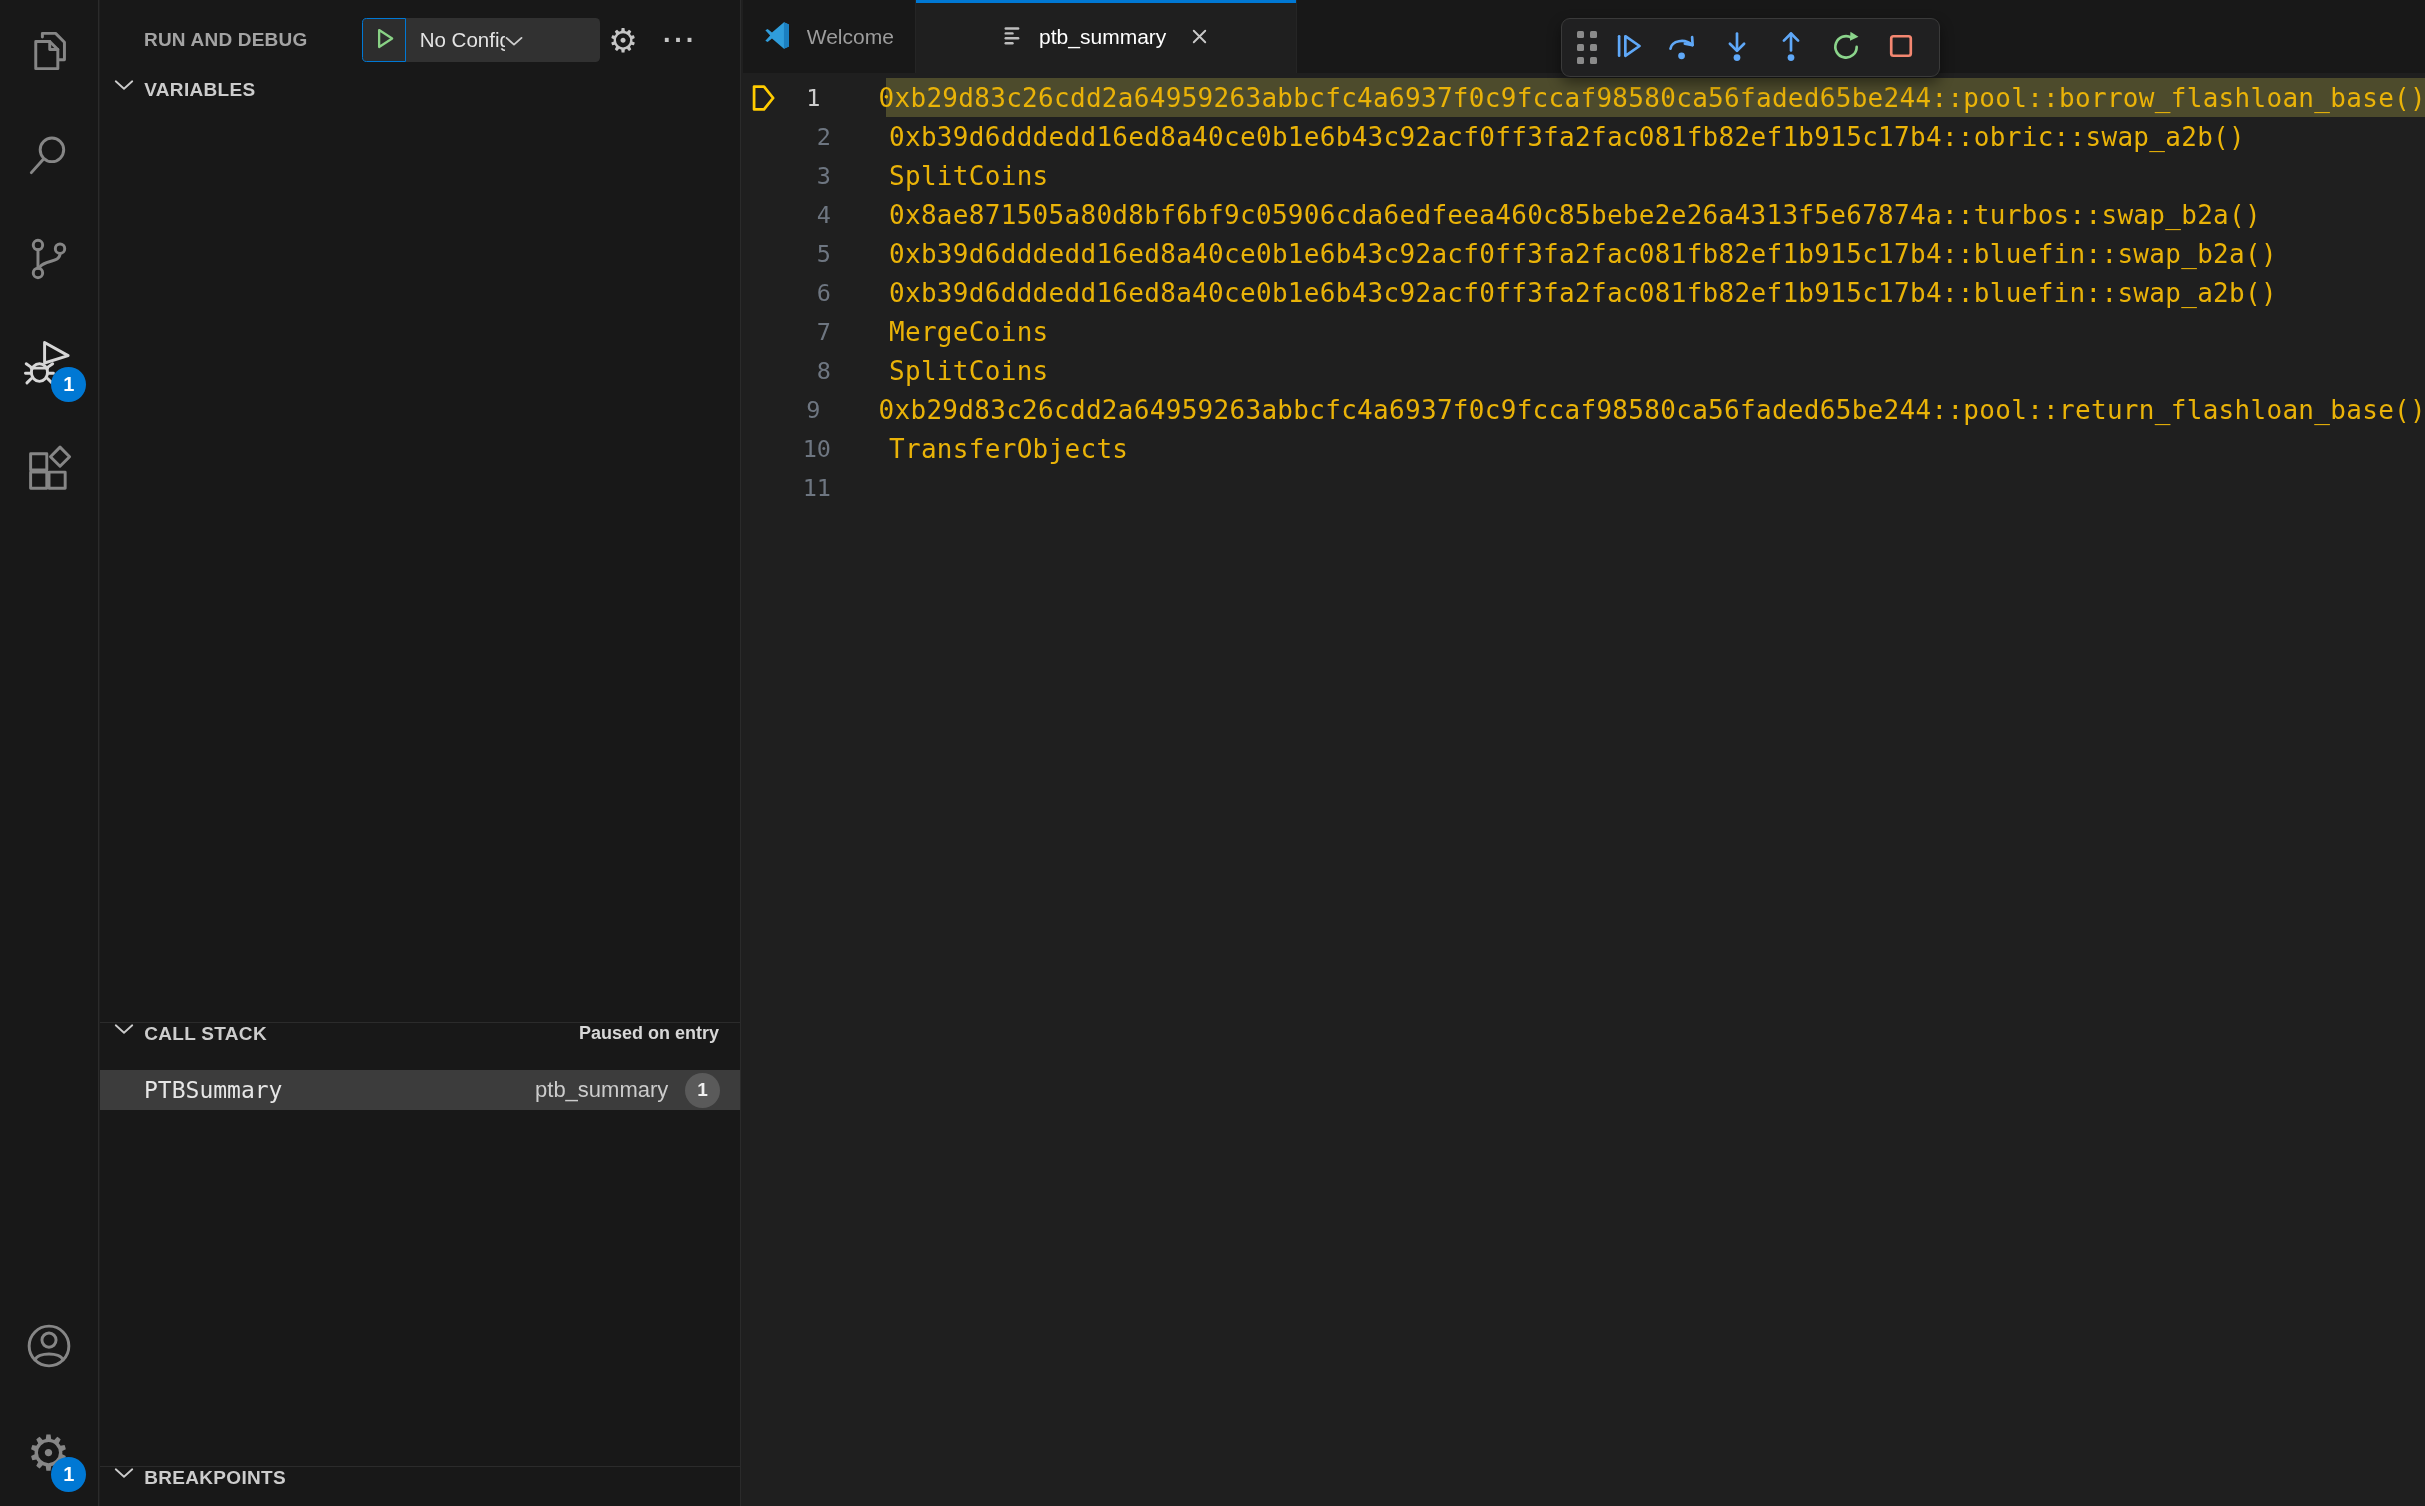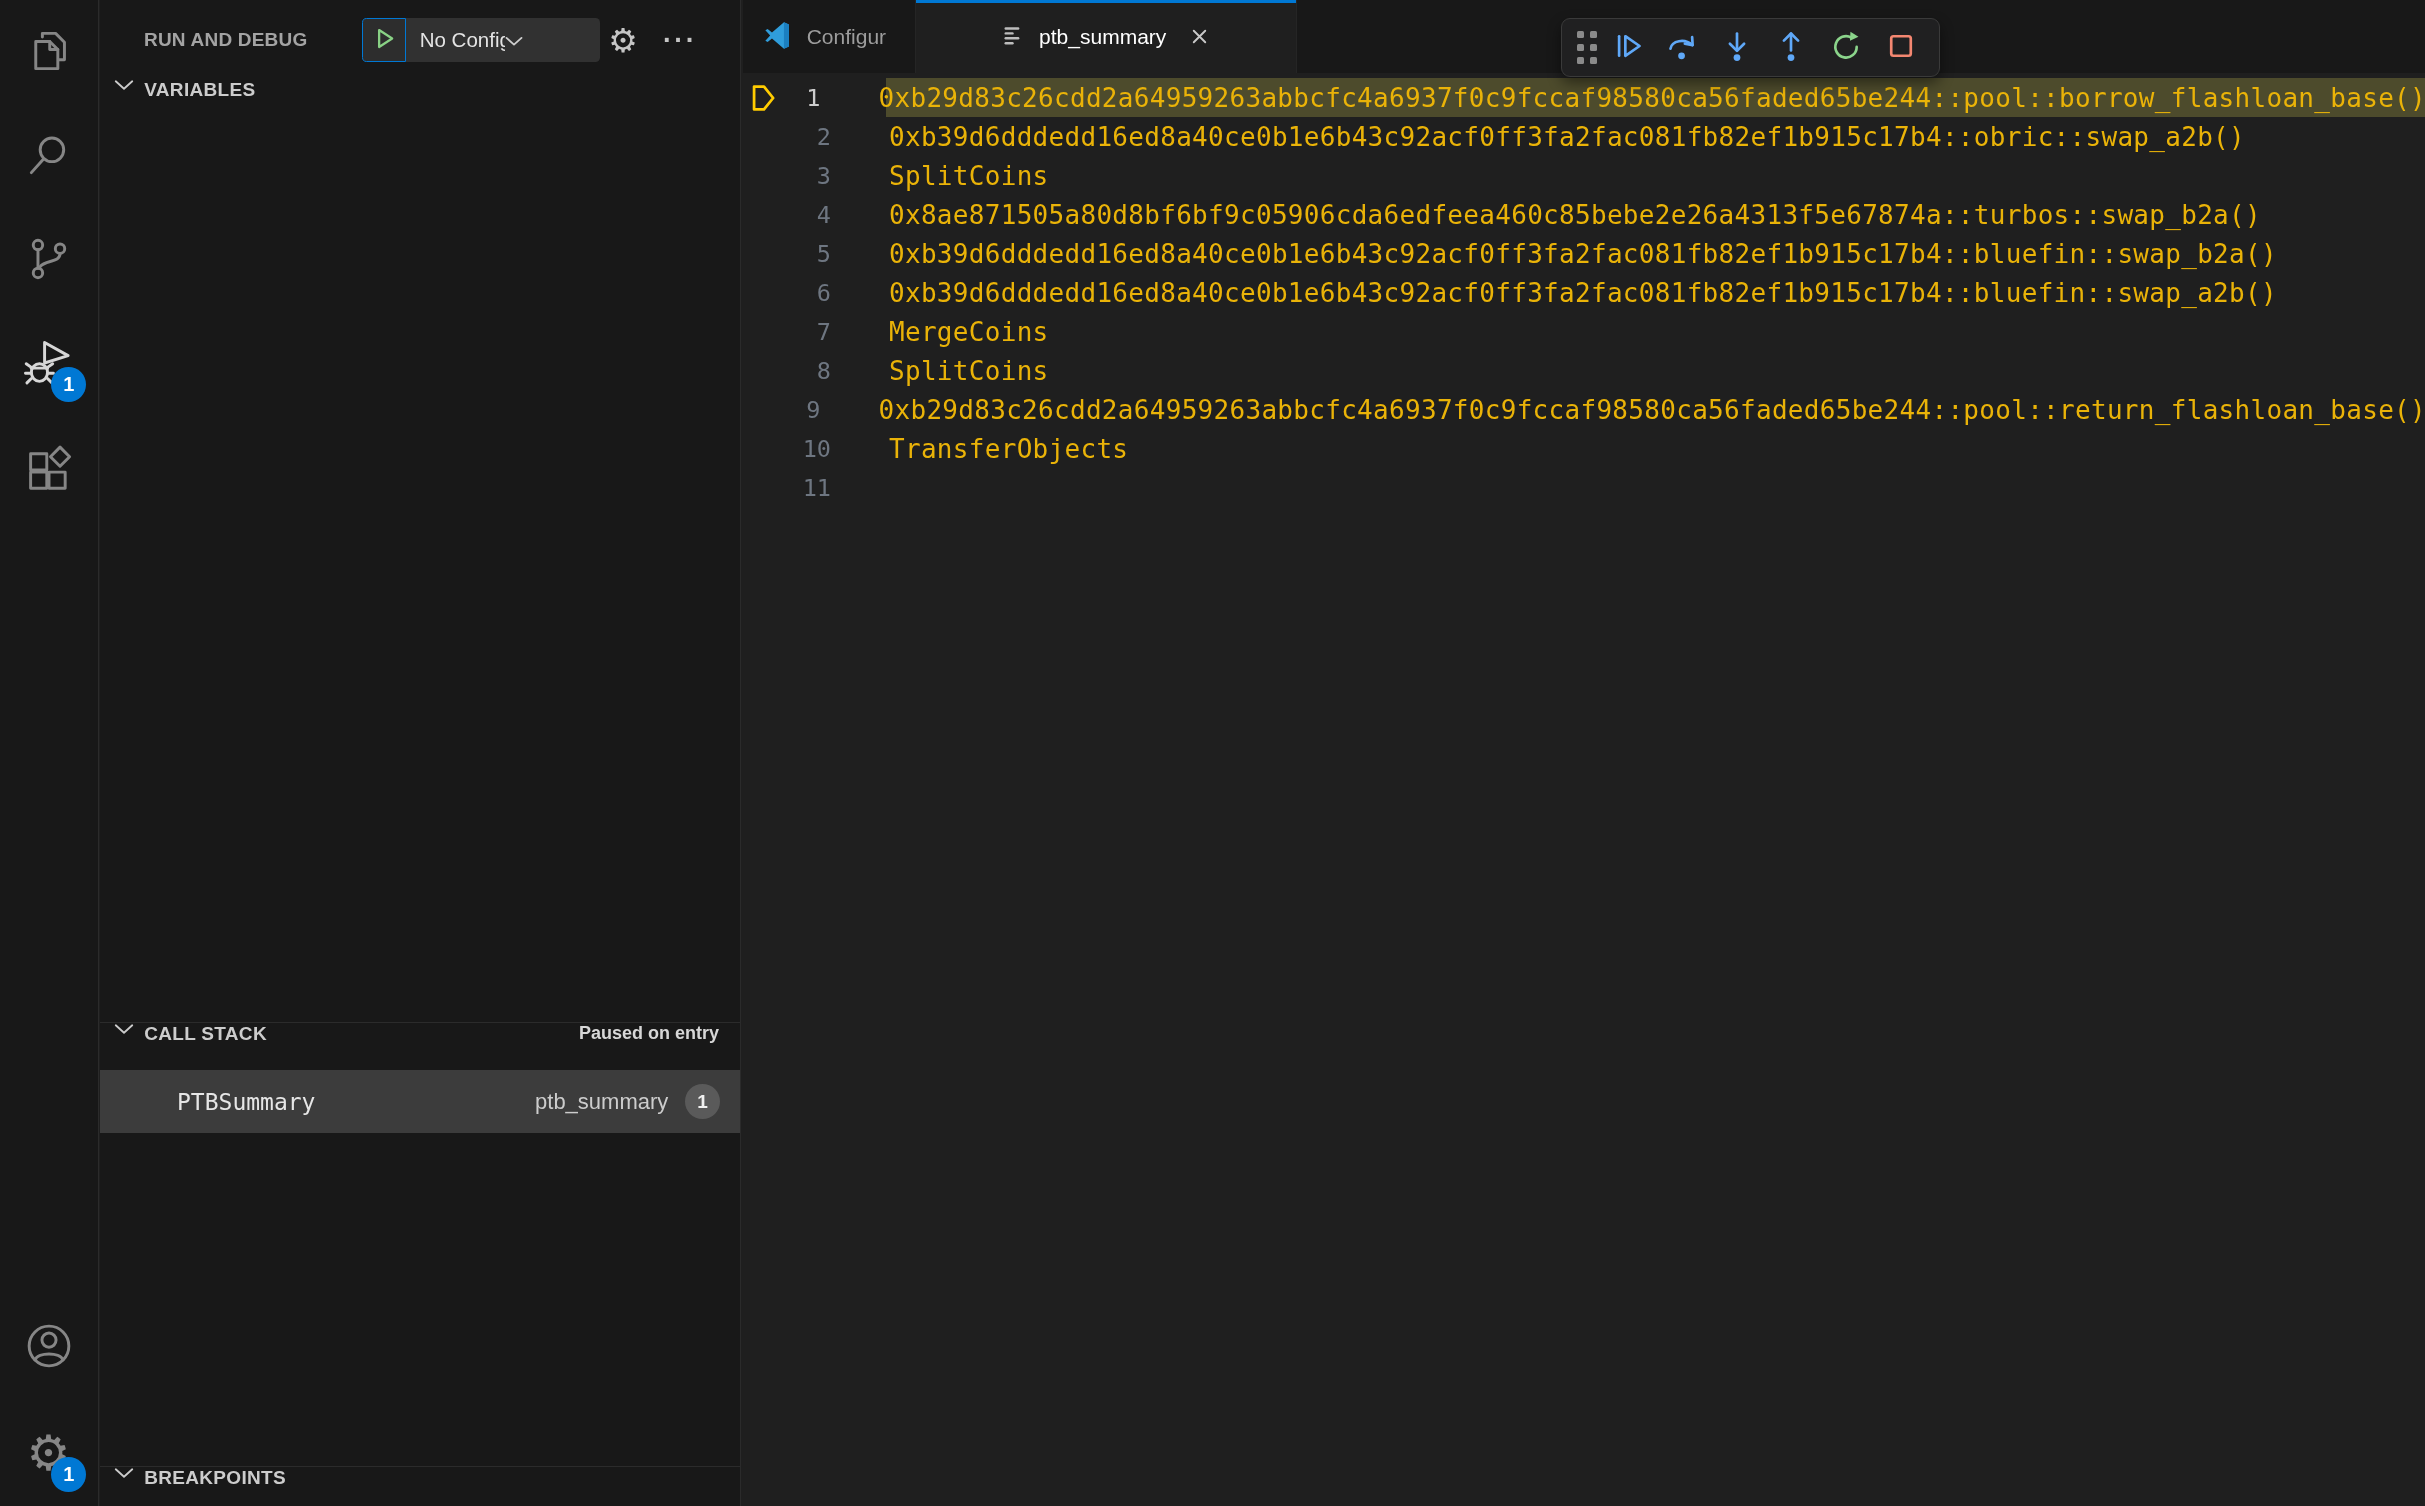--- a/index.html
+++ b/index.html
@@ -48,22 +48,22 @@
   .sec-watch       { top:639px;  height:383px; }
   .sec-callstack   { top:1022px; height:444px; }
   .sec-breakpoints { top:1466px; height:52px; }
   .sec-header { height:47px; display:flex; padding-left:13.7px; gap:10.6px;
                 cursor:pointer; background:none; border:none; width:100%; }
   .sec-label { font-size:19px; font-weight:700; color:#cccccc; letter-spacing:0.3px; }
   .sec-status { margin-left:auto; padding-right:21px; font-size:18px; font-weight:700; color:#d7d7d7; }
   .chev svg { width:20px; height:12px; display:block; }
   .chev .stroke { stroke:#cccccc; fill:none; stroke-width:2.4; stroke-linecap:round; stroke-linejoin:round; }
 
-  .cs-row { height:63px; background:#3c3c3c; display:flex; align-items:center;
-            padding:0 20px 0 77px; cursor:pointer; }
+  .cs-row { height:40px; background:#3c3c3c; display:flex; align-items:center;
+            padding:0 20px 0 44px; cursor:pointer; }
   .cs-frame { font-family:"DejaVu Sans Mono", monospace; font-size:23px; color:#e6e6e6; }
   .cs-right { margin-left:auto; display:flex; align-items:center; gap:16.7px; }
   .cs-source { font-size:22px; color:#cccccc; }
   .cs-badge { min-width:35px; height:35px; border-radius:17.4px; background:#5a5a5a; color:#f0f0f0;
               font-size:19px; font-weight:bold; display:flex; align-items:center; justify-content:center; }
 
   
   .editor { position:absolute; left:743px; top:0; right:0; height:100%; background:#1f1f1f; }
   .tabbar { position:absolute; left:0; top:0; right:0; height:73px; background:#181818; display:flex; }
   .tab { height:73px; display:flex; align-items:center; padding:0 21px; gap:13.7px;
@@ -259,21 +259,21 @@
 
   <main class="editor">
     <div class="tabbar">
       <button class="tab tab-welcome">
         <span>
           <svg viewBox="0 0 32 32" width="29" height="29">
             <polygon points="22,1.5 27.5,3.8 27.5,28.2 22,30.5 8.8,19.3 4,23.2 1.5,21.8 6.8,16 1.5,10.2 4,8.8 8.8,12.7" fill="#2f9ddb"></polygon>
             <polygon points="22,1.5 27.5,3.8 27.5,28.2 22,30.5" fill="#1b7fc0"></polygon>
           </svg>
         </span>
-        <span class="tab-label">Configur</span>
+        <span class="tab-label">Welcome</span>
       </button>
       <button class="tab tab-active-file active">
         <span>
           <svg viewBox="0 0 34 34" width="24" height="24">
             <g fill="#bdbdbd">
                 <rect x="5" y="6" width="21" height="3.4" rx="1.7"></rect>
                 <rect x="5" y="13" width="13" height="3.4" rx="1.7"></rect>
                 <rect x="5" y="20" width="21" height="3.4" rx="1.7"></rect>
                 <rect x="5" y="27" width="13" height="3.4" rx="1.7"></rect>
               </g>

